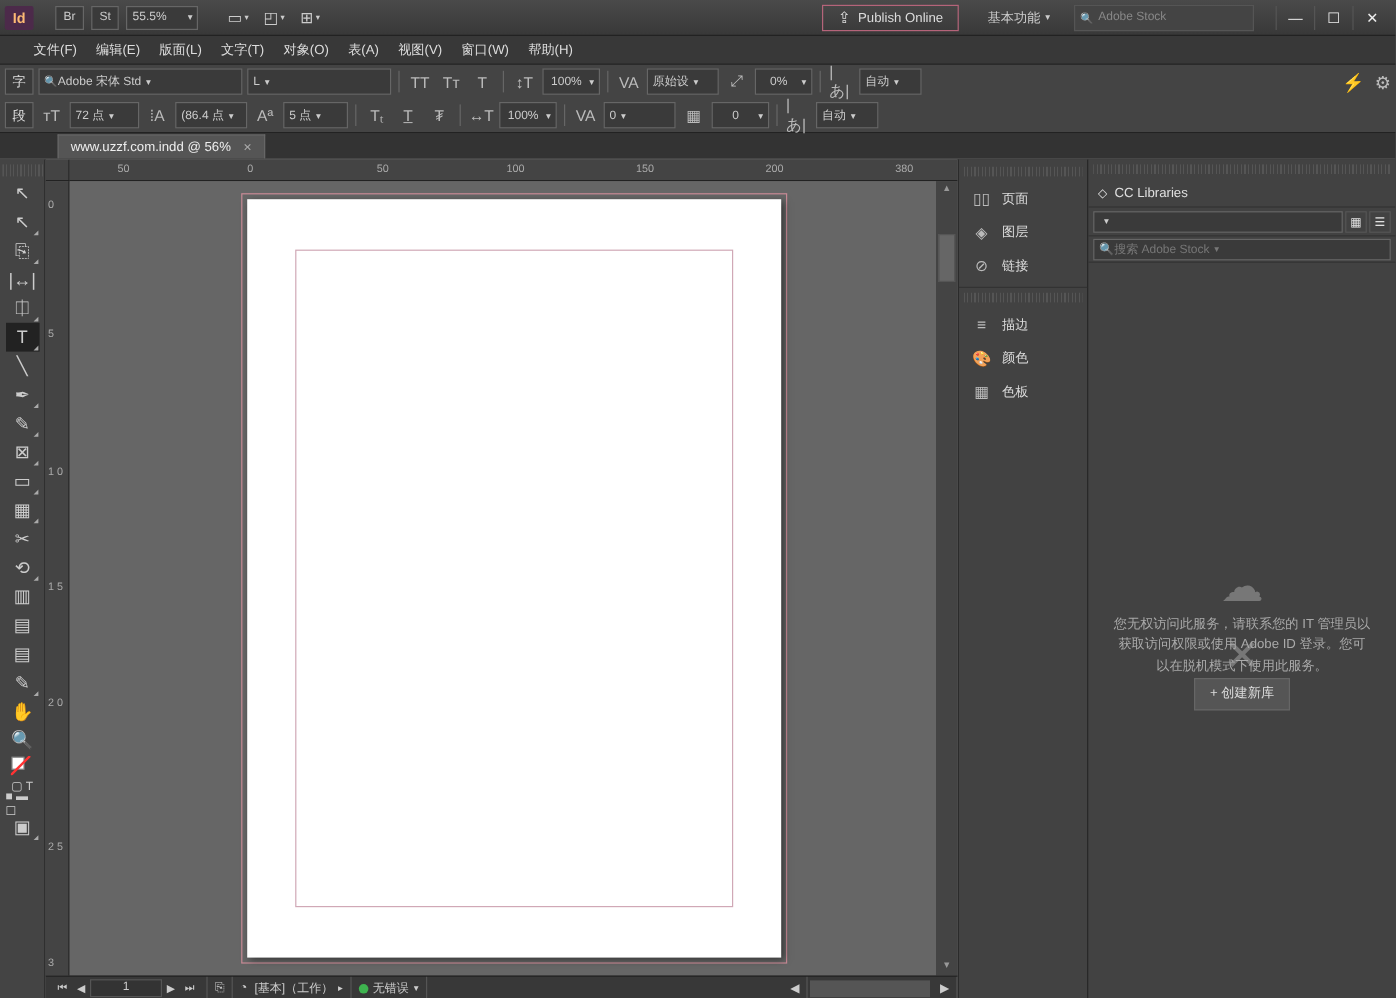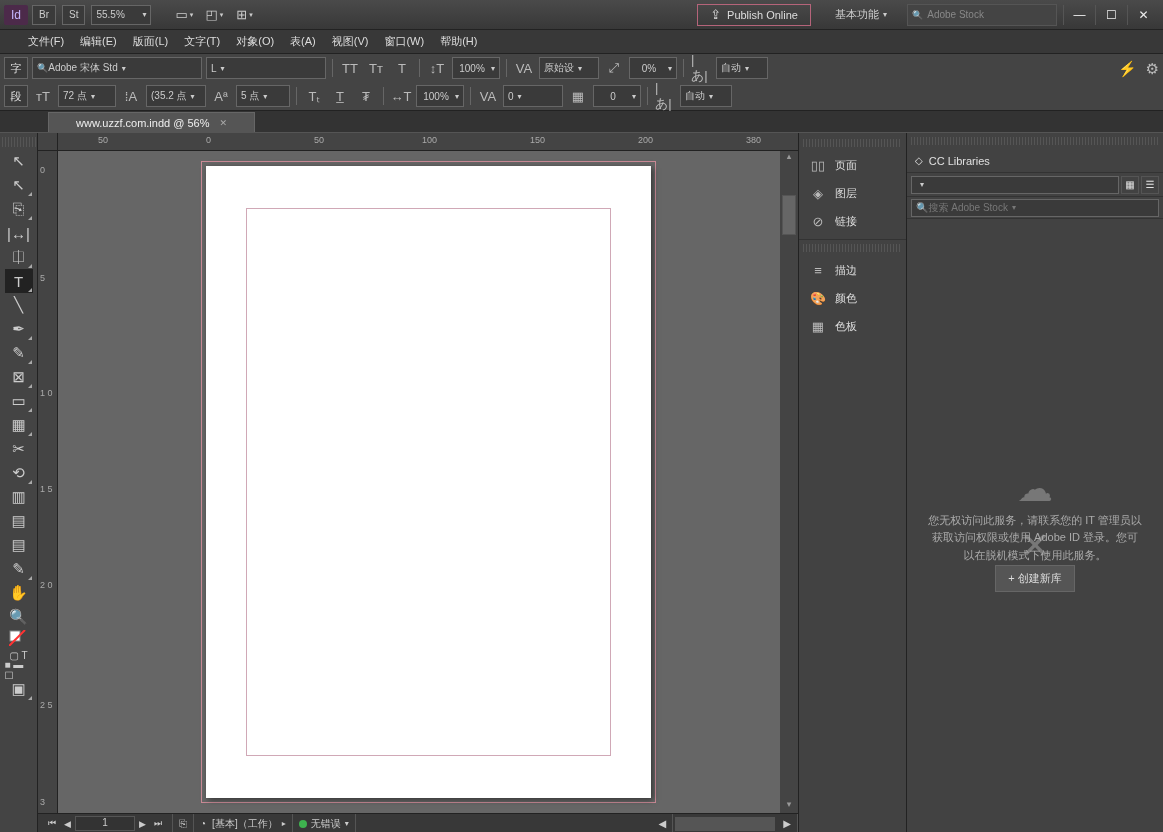--- a/index.html
+++ b/index.html
@@ -1,31 +1,31 @@
 <!DOCTYPE html>
 <html><head>
 <meta charset="utf-8">
 <style>
 * { box-sizing: border-box; margin: 0; padding: 0; font-family: "Microsoft YaHei", Arial, sans-serif; }
 body { background: #333333; color: #e0e0e0; font-size: 11px; overflow: hidden; width: 1163px; height: 832px; }
 
 
 .title-bar { height: 30px; background: linear-gradient(#4a4a4a,#383838); display: flex; align-items: center; padding: 0 4px; border-bottom: 1px solid #222; }
-.id-logo { width: 24px; height: 20px; background: #4c2a4a; color: #c4b5fd; font-weight: normal; font-size: 12px; display: flex; align-items: center; justify-content: center; border-radius: 2px; margin-right: 4px; }
+.id-logo { width: 24px; height: 20px; background: #4c2a4a; color: #fdba74; font-weight: bold; font-size: 12px; display: flex; align-items: center; justify-content: center; border-radius: 2px; margin-right: 18px; }
 .tb-btn { height: 20px; padding: 0 6px; border: 1px solid #666; margin-right: 6px; display: flex; align-items: center; font-size: 10px; background: #3a3a3a; color: #ccc; }
 .zoom-sel { width: 60px; height: 20px; background: #3a3a3a; border: 1px solid #666; color: #ccc; font-size: 10px; padding-left: 4px; display: flex; align-items: center; margin-right: 20px; }
 .zoom-sel::after { content: "▾"; font-size: 8px; margin-left: auto; margin-right: 4px; }
 .view-icon { width: 26px; height: 20px; display: flex; align-items: center; justify-content: center; color: #ccc; border: 1px solid transparent; margin-right: 4px; font-size: 13px; }
 .view-icon::after { content: "▾"; font-size: 7px; margin-left: 2px; }
 .flex-fill { flex: 1; }
 .publish-btn { height: 22px; padding: 0 12px; border: 1px solid #b5647a; color: #ddd; font-size: 11px; display: flex; align-items: center; margin-right: 16px; }
 .publish-btn::before { content: "⇪"; margin-right: 6px; font-size: 13px; }
 .workspace-sel { height: 22px; padding: 0 8px; font-size: 11px; display: flex; align-items: center; margin-right: 12px; color: #ccc; }
 .workspace-sel::after { content: " ▾"; font-size: 8px; margin-left: 4px; }
-.search-box { width: 150px; height: 22px; background: #444; border: 1px solid #555; display: flex; align-items: center; padding-left: 4px; font-size: 10px; color: #888; margin-right: 6px; }
+.search-box { width: 150px; height: 22px; background: #444; border: 1px solid #555; display: flex; align-items: center; padding-left: 4px; font-size: 10px; color: #888; margin-right: 18px; }
 .search-box::before { content: "🔍"; font-size: 9px; margin-right: 4px; }
 .win-ctrls { display: flex; }
 .win-ctrl { width: 32px; height: 20px; display: flex; align-items: center; justify-content: center; color: #eee; font-size: 12px; border-left: 1px solid #555; }
 
 
 .menu-bar { height: 24px; background: #383838; display: flex; align-items: center; padding-left: 20px; border-bottom: 1px solid #222; }
 .menu-item { padding: 0 8px; font-size: 11px; color: #ddd; height: 100%; display: flex; align-items: center; }
 
 
 .ctrl-bar { background: #444; border-bottom: 1px solid #222; }
@@ -33,21 +33,21 @@
 .ctrl-row > .row-lab { width: 24px; text-align: center; height: 22px; border: 1px solid #666; background: #3a3a3a; display: flex; align-items: center; justify-content: center; font-size: 11px; }
 .field { height: 22px; border: 1px solid #666; background: #3a3a3a; display: flex; align-items: center; padding: 0 4px; font-size: 10px; color: #ccc; }
 .field.dd::after { content: "▾"; font-size: 8px; margin-left: 4px; }
 .ico { width: 22px; height: 22px; display: flex; align-items: center; justify-content: center; border: 1px solid transparent; color: #bbb; font-size: 13px; }
 .sep { width: 1px; height: 18px; background: #666; margin: 0 2px; }
 .spin { width: 48px; justify-content: space-between; }
 .spin::before { content: ""; }
 
 
 .tab-bar { height: 22px; background: #333; display: flex; align-items: flex-end; padding-left: 48px; border-bottom: 1px solid #555; }
-.doc-tab { height: 20px; padding: 0 27px; background: #555; border: 1px solid #666; border-bottom: none; display: flex; align-items: center; font-size: 11px; color: #eee; }
+.doc-tab { height: 20px; padding: 0 10px; background: #555; border: 1px solid #666; border-bottom: none; display: flex; align-items: center; font-size: 11px; color: #eee; }
 .doc-tab .close { margin-left: 10px; font-size: 9px; color: #aaa; }
 
 
 .main { display: flex; height: 700px; }
 
 
 .tool-pal { width: 38px; background: #444; border-right: 1px solid #222; display: flex; flex-direction: column; align-items: center; padding-top: 4px; }
 .tool-pal::before { content: ""; position: relative; width: 34px; height: 10px; background: repeating-linear-gradient(90deg,#555,#555 1px,#444 1px,#444 3px); margin-bottom: 2px; }
 .tool { width: 28px; height: 24px; display: flex; align-items: center; justify-content: center; font-size: 15px; color: #ccc; margin: 0; position: relative; }
 .tool.active { background: #222; }
@@ -155,21 +155,21 @@
     <div class="field dd spin">0%</div>
     <div class="sep"></div>
     <div class="ico">|あ|</div>
     <div class="field dd" style="width:52px">自动</div>
   </div>
   <div class="ctrl-row">
     <div class="row-lab">段</div>
     <div class="ico">ᴛT</div>
     <div class="field dd" style="width:58px">72 点</div>
     <div class="ico">⁞A</div>
-    <div class="field dd" style="width:60px">(35.2 点</div>
+    <div class="field dd" style="width:60px">(86.4 点</div>
     <div class="ico">Aª</div>
     <div class="field dd" style="width:54px">5 点</div>
     <div class="sep"></div>
     <div class="ico">Tₜ</div>
     <div class="ico">T̲</div>
     <div class="ico">₮</div>
     <div class="sep"></div>
     <div class="ico">↔T</div>
     <div class="field dd spin">100%</div>
     <div class="sep"></div>

